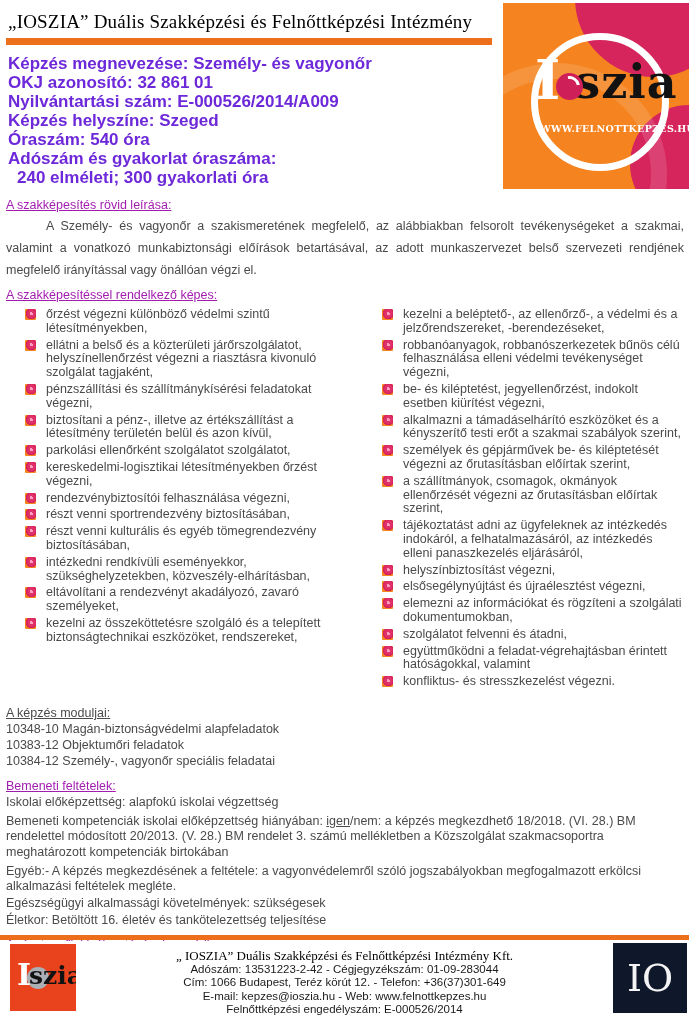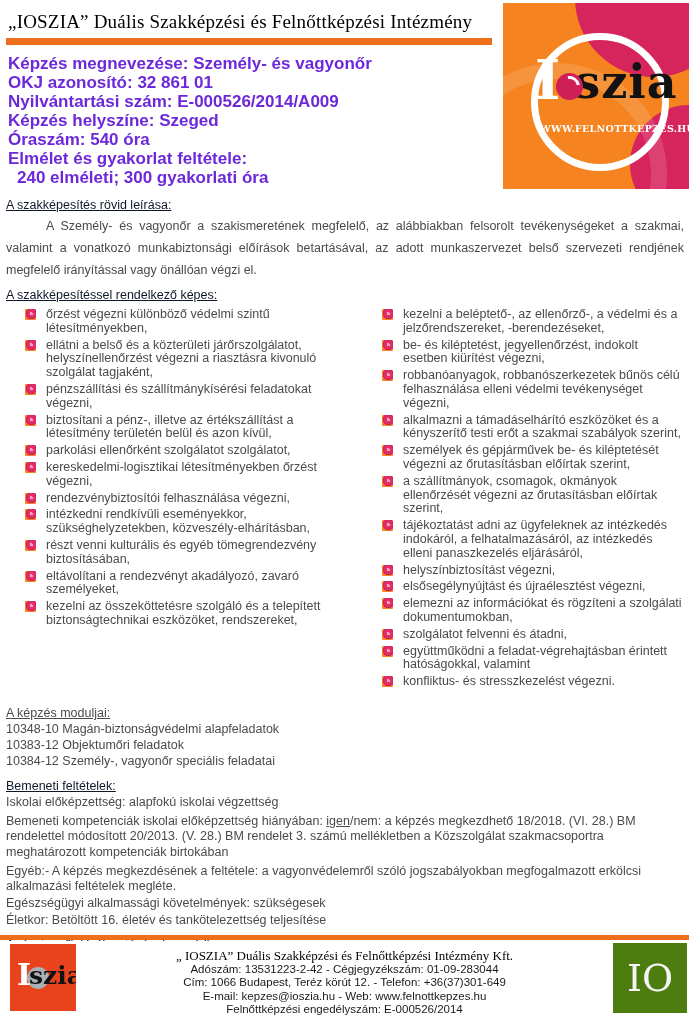--- a/index.html
+++ b/index.html
@@ -28,21 +28,21 @@
   .logo .swirl{position:absolute;left:-58px;top:60px;width:190px;height:190px;border-radius:50%;border:16px solid rgba(255,255,255,.14);}
   .logo .ring{position:absolute;left:28px;top:30px;width:124px;height:124px;border:7px solid #fff;border-radius:50%;}
   .logo-text{position:absolute;left:32px;top:50px;display:flex;align-items:flex-end;font-family:"DejaVu Serif",serif;font-weight:bold;}
   .logo-i{color:#fff;font-size:54px;line-height:54px;}
   .logo-o{width:27px;height:27px;border-radius:50%;background:#cf1f58;margin:0 -9px 7px -4px;position:relative;}
   .logo-o:after{content:"";position:absolute;inset:3px;border:3px solid transparent;border-top-color:#fff;border-radius:50%;transform:rotate(35deg);}
   .logo-szia{color:#121212;font-size:46px;line-height:50px;letter-spacing:1px;}
   .logo-url{position:absolute;left:37px;top:120px;color:#fff;font-size:9.5px;font-weight:bold;font-family:"DejaVu Serif",serif;letter-spacing:.3px;}
 
   
-  .sec-head{font-size:12.5px;text-decoration:underline;margin:0;color:#0f172a;}
+  .sec-head{font-size:12.5px;text-decoration:underline;margin:0;color:#a21caf;}
   .desc{margin-top:11px;}
   .desc p{font-size:12.5px;line-height:22px;text-align:justify;text-indent:40px;margin:3px 0 0 0;color:#4a4a4a;}
 
   .comp{margin-top:7px;}
   .cols{display:flex;margin-top:6px;}
   .col{width:344px;}
   .col ul{list-style:none;margin:0;padding:0 0 0 19px;}
   .col.right ul{padding-left:37px;}
   .col li{display:flex;gap:10px;margin-bottom:3px;font-size:12.5px;line-height:13.8px;color:#4a4a4a;}
   .col li .t{max-width:295px;}
@@ -71,39 +71,39 @@
 
   
   .footer{position:absolute;left:0;top:941px;width:689px;height:83px;background:#fff;}
   .f-center{text-align:center;margin-top:8px;font-size:11.5px;line-height:13.6px;color:#1a1a1a;}
   .f-company{font-family:"Liberation Serif",serif;font-size:13px;color:#000;}
   .flogo{position:absolute;left:10px;top:3px;width:66px;height:67px;background:#e8431d;overflow:hidden;}
   .flogo .grey{position:absolute;left:17px;top:23px;width:22px;height:22px;border-radius:50%;background:#aab0b6;}
   .flogo .txt{position:absolute;left:7px;top:15px;font-family:"DejaVu Serif",serif;font-weight:bold;display:flex;align-items:flex-end;}
   .flogo .fi{color:#fff;font-size:30px;line-height:32px;}
   .flogo .fszia{color:#121212;font-size:25px;line-height:30px;margin-left:-2px;}
-  .rlogo{position:absolute;left:613px;top:2px;width:74px;height:70px;background:#4d7c0f;
+  .rlogo{position:absolute;left:613px;top:2px;width:74px;height:70px;background:#0f172a;
     display:flex;align-items:center;justify-content:center;color:#f4f4f4;
     font-family:"DejaVu Serif",serif;font-size:38px;}
 </style>
 </head>
 <body>
 
 <div class="page">
 
   <div class="title">„IOSZIA” Duális Szakképzési és Felnőttképzési Intézmény</div>
   <div class="rule-top"></div>
 
   <div class="course">
     <div>Képzés megnevezése: Személy- és vagyonőr</div>
     <div>OKJ azonosító: 32 861 01</div>
     <div>Nyilvántartási szám: E-000526/2014/A009</div>
     <div>Képzés helyszíne: Szeged</div>
     <div>Óraszám: 540 óra</div>
-    <div>Elmélet és gyakorlat feltétele:</div>
+    <div>Adószám és gyakorlat óraszáma:</div>
     <div class="indent">240 elméleti; 300 gyakorlati óra</div>
   </div>
 
   <div class="logo">
     <div class="c1"></div>
     <div class="c2"></div>
     <div class="swirl"></div>
     <div class="ring"></div>
     <div class="logo-text">
       <span class="logo-i">I</span>
@@ -146,49 +146,53 @@
           <li>
               <span class="bullet"></span>
               <span class="t">kereskedelmi-logisztikai létesítményekben őrzést végezni,</span>
             </li>
           <li>
               <span class="bullet"></span>
               <span class="t">rendezvénybiztosítói felhasználása végezni,</span>
             </li>
           <li>
               <span class="bullet"></span>
+              <span class="t">részt venni sportrendezvény biztosításában,</span>
+            </li>
+          <li>
+              <span class="bullet"></span>
+              <span class="t">részt venni kulturális és egyéb tömegrendezvény biztosításában,</span>
+            </li>
+          <li>
+              <span class="bullet"></span>
               <span class="t">intézkedni rendkívüli eseményekkor, szükséghelyzetekben, közveszély-elhárításban,</span>
-            </li>
-          <li>
-              <span class="bullet"></span>
-              <span class="t">részt venni kulturális és egyéb tömegrendezvény biztosításában,</span>
             </li>
           <li>
               <span class="bullet"></span>
               <span class="t">eltávolítani a rendezvényt akadályozó, zavaró személyeket,</span>
             </li>
           <li>
               <span class="bullet"></span>
               <span class="t">kezelni az összeköttetésre szolgáló és a telepített biztonságtechnikai eszközöket, rendszereket,</span>
             </li>
         </ul>
       </div>
       <div class="col right">
         <ul>
           <li>
               <span class="bullet"></span>
               <span class="t">kezelni a beléptető-, az ellenőrző-, a védelmi és a jelzőrendszereket, -berendezéseket,</span>
             </li>
           <li>
               <span class="bullet"></span>
+              <span class="t">robbanóanyagok, robbanószerkezetek bűnös célú felhasználása elleni védelmi tevékenységet végezni,</span>
+            </li>
+          <li>
+              <span class="bullet"></span>
               <span class="t">be- és kiléptetést, jegyellenőrzést, indokolt esetben kiürítést végezni,</span>
-            </li>
-          <li>
-              <span class="bullet"></span>
-              <span class="t">robbanóanyagok, robbanószerkezetek bűnös célú felhasználása elleni védelmi tevékenységet végezni,</span>
             </li>
           <li>
               <span class="bullet"></span>
               <span class="t">alkalmazni a támadáselhárító eszközöket és a kényszerítő testi erőt a szakmai szabályok szerint,</span>
             </li>
           <li>
               <span class="bullet"></span>
               <span class="t">személyek és gépjárművek be- és kiléptetését végezni az őrutasításban előírtak szerint,</span>
             </li>
           <li>

